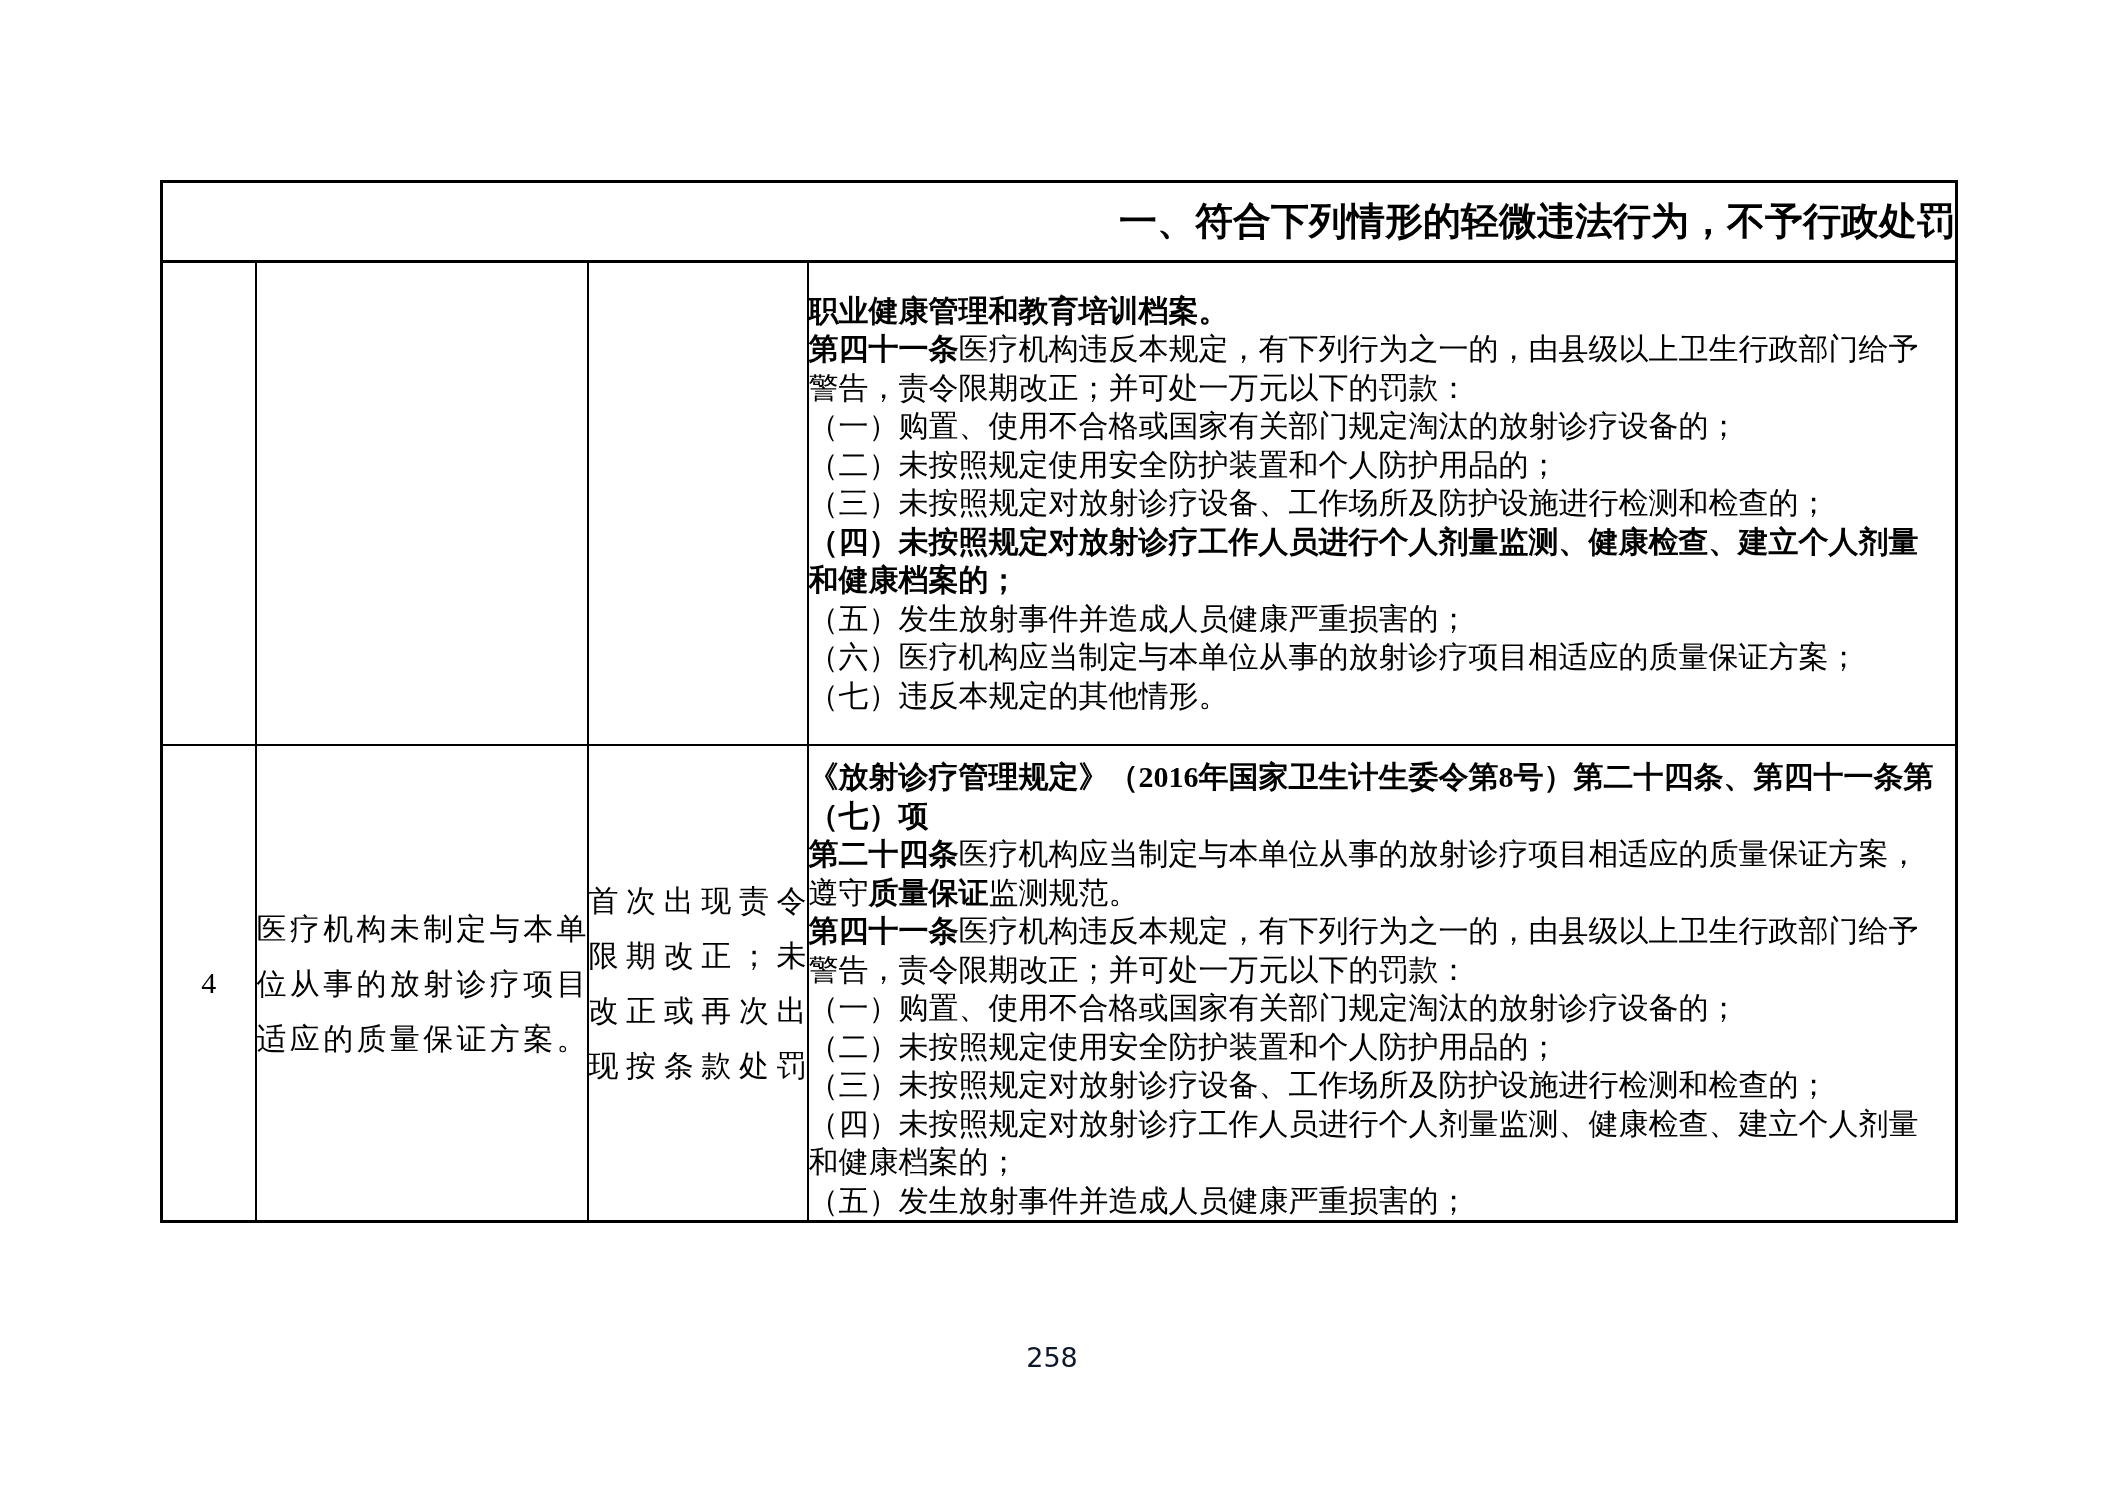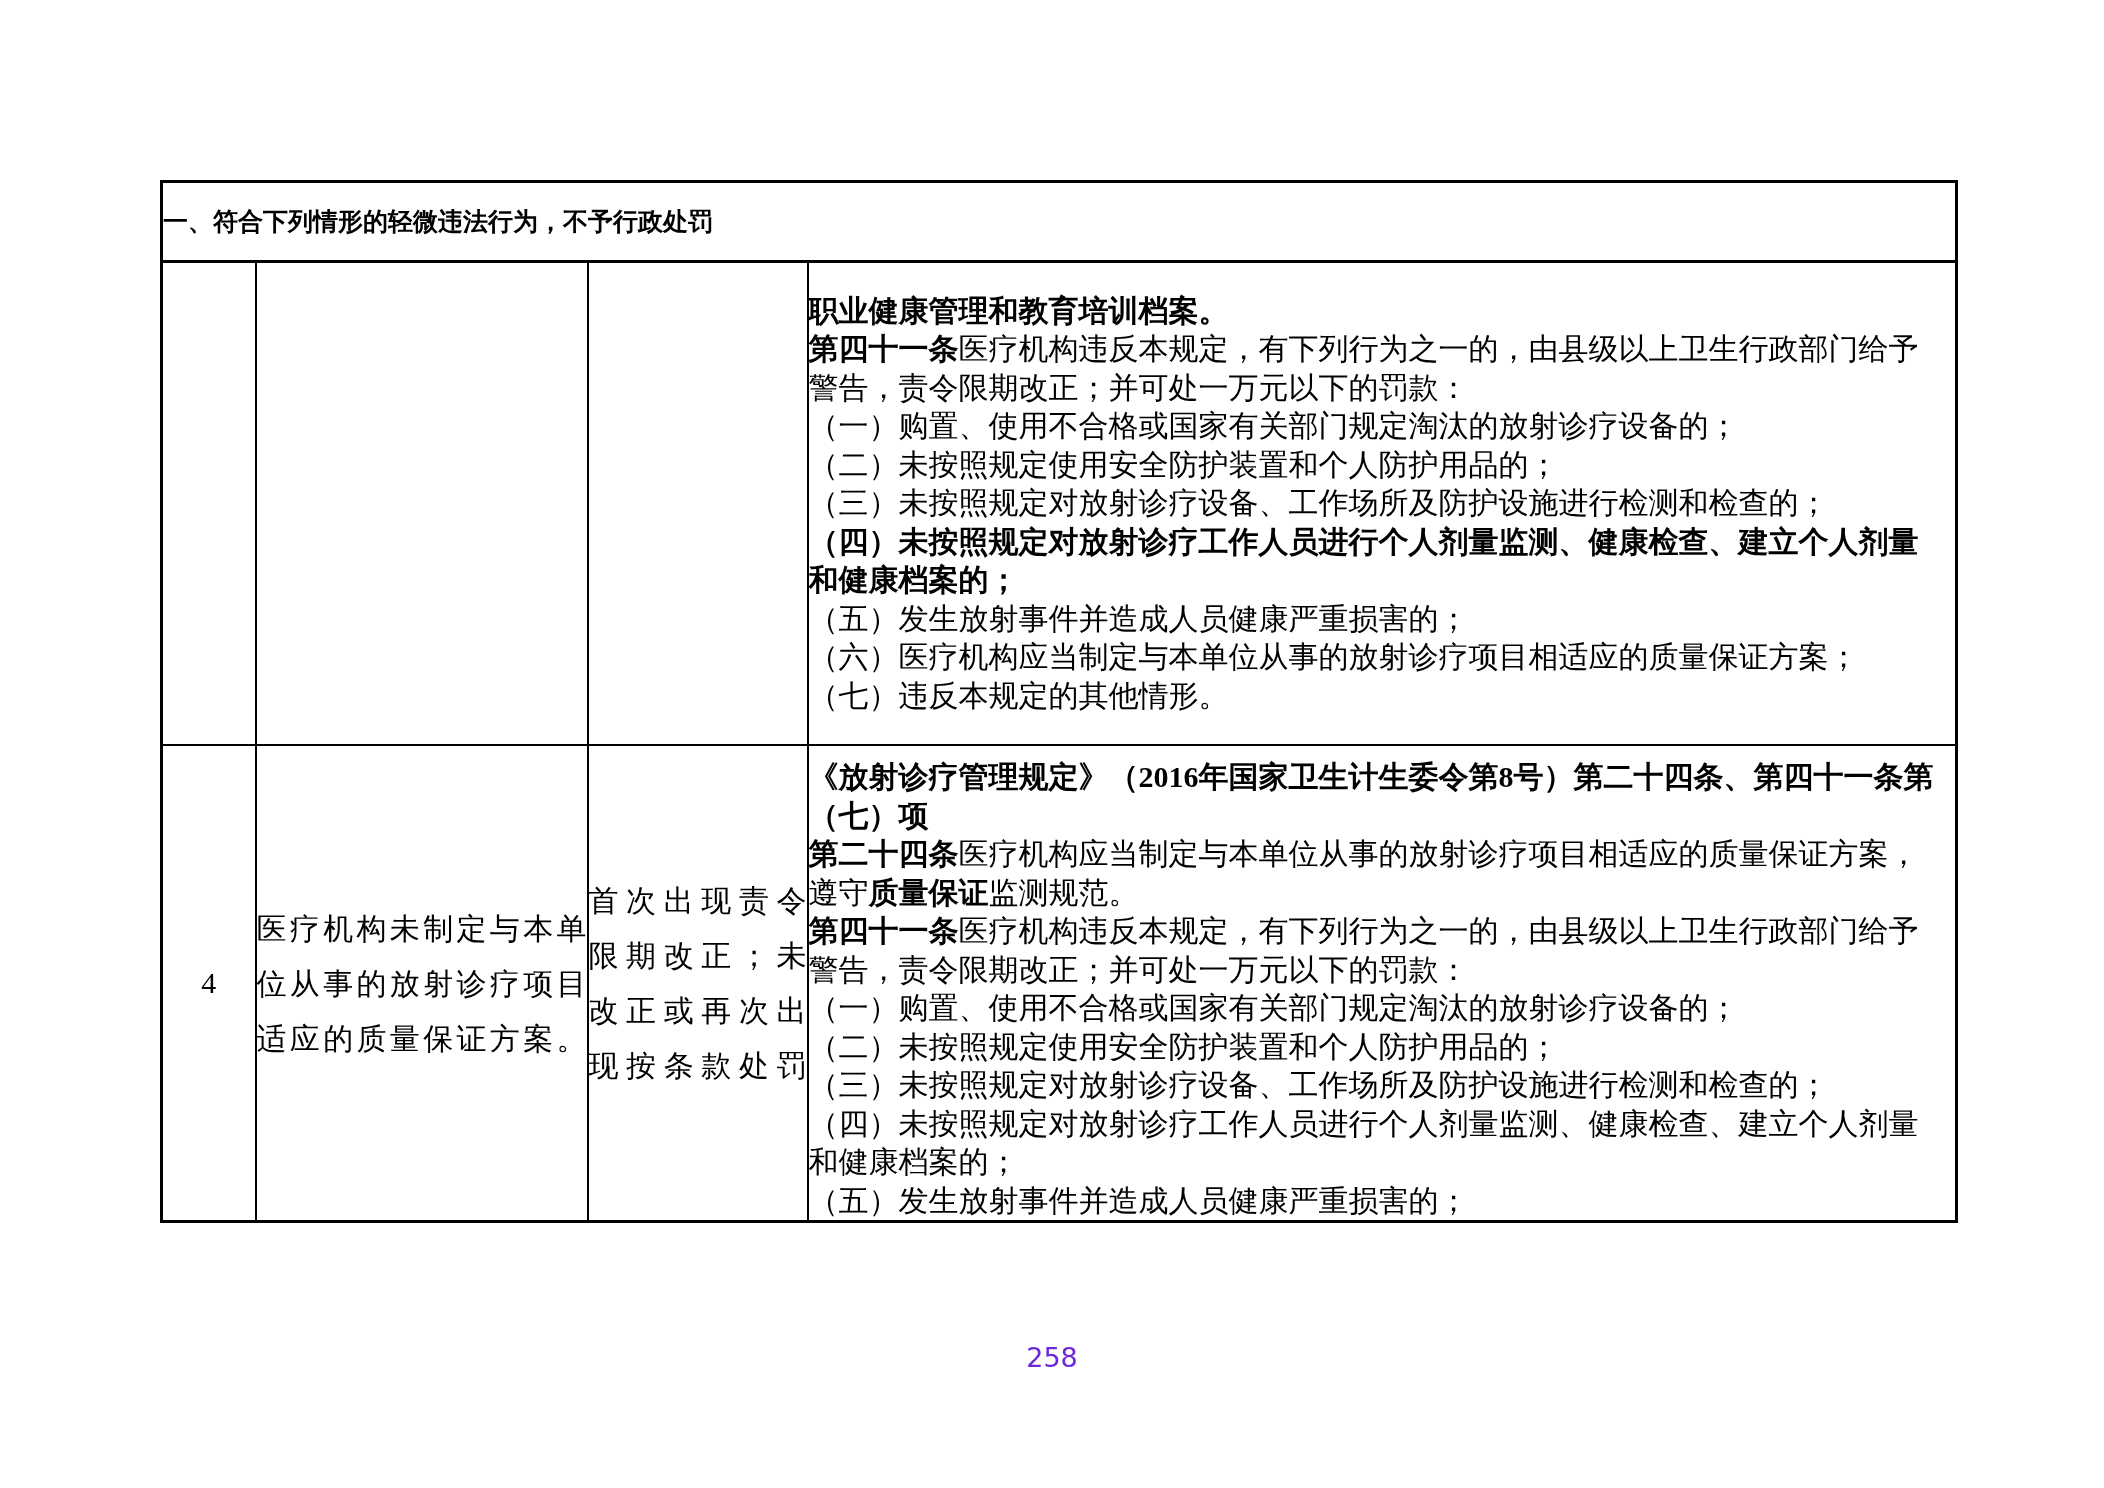--- a/index.html
+++ b/index.html
@@ -22,23 +22,23 @@
     border: 3px solid #000;
   }
   .law-table td {
     border: 2px solid #000;
     padding: 0;
     overflow: hidden;
     vertical-align: middle;
   }
   .title-cell {
     height: 77px;
-    text-align: left;
+    text-align: right;
     font-weight: bold;
-    font-size: 25px;
+    font-size: 38px;
     border-bottom-width: 3px !important;
   }
   .header-row td {
     height: 88px;
     text-align: center;
     font-weight: bold;
     font-size: 30px;
     border-bottom-width: 3px !important;
   }
   .row-cont td { height: 481px; margin-left: 45px; }
@@ -71,21 +71,21 @@
   .row-4 .basis-cell { vertical-align: top; padding-top: 12px; }
   .tline span.bold { font-weight: bold; }
   .page-number {
     position: absolute;
     left: 0;
     right: 0;
     top: 1342px;
     text-align: center;
     font-size: 27px;
     font-family: "DejaVu Sans", "Liberation Sans", sans-serif;
-    color: #6d28d9;
+    color: #0f172a;
   }
 </style>
 </head>
 <body>
 
 <div class="page">
 
   <table class="law-table">
     <colgroup>
       <col style="width:94px">

